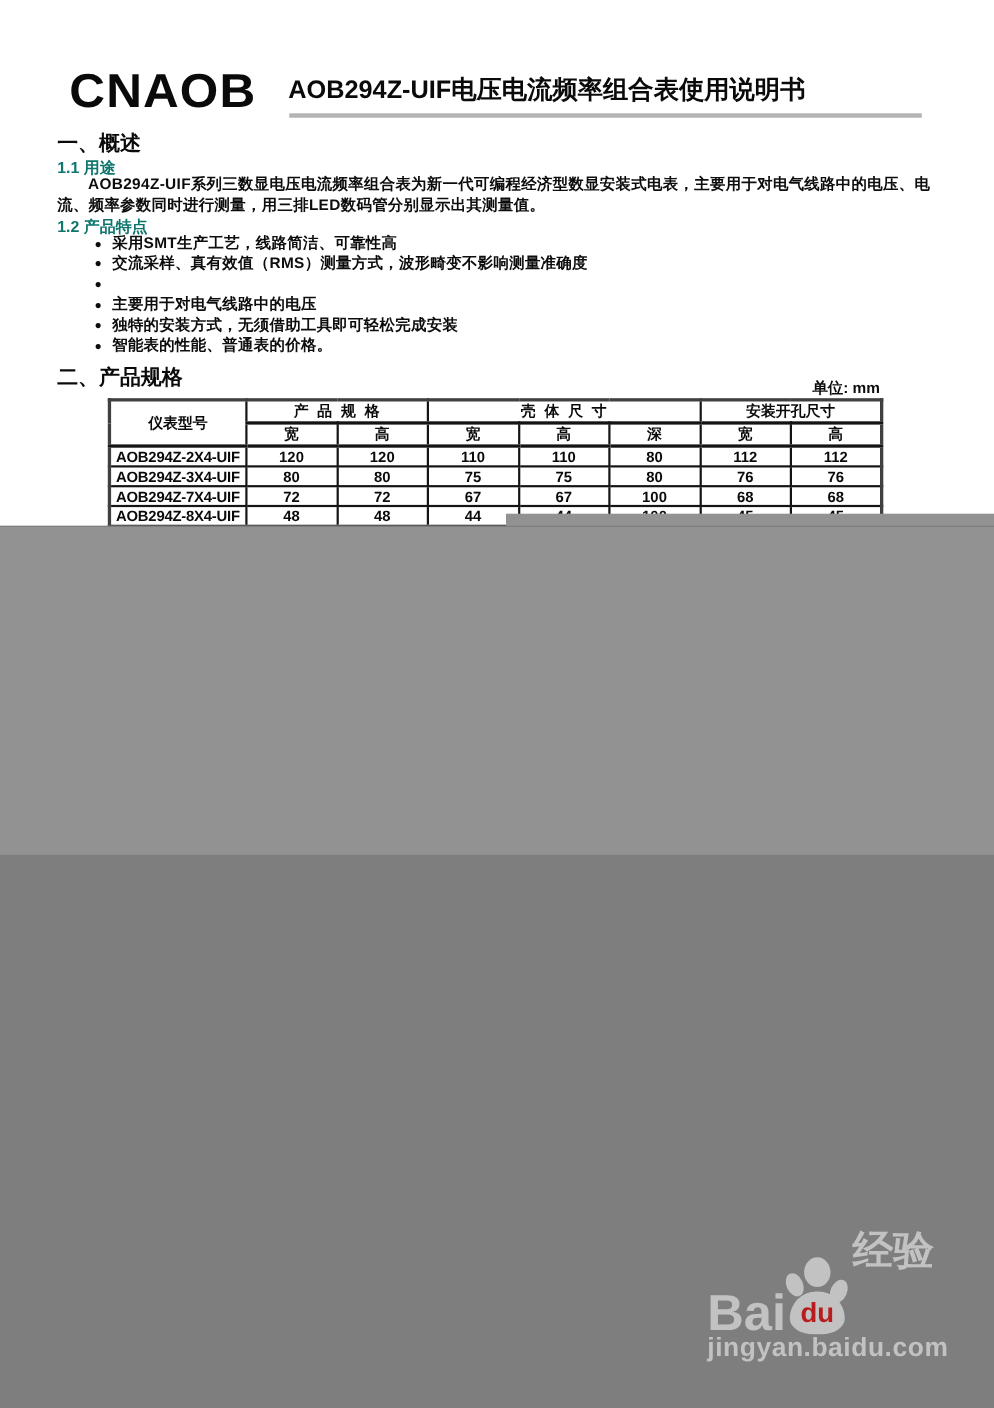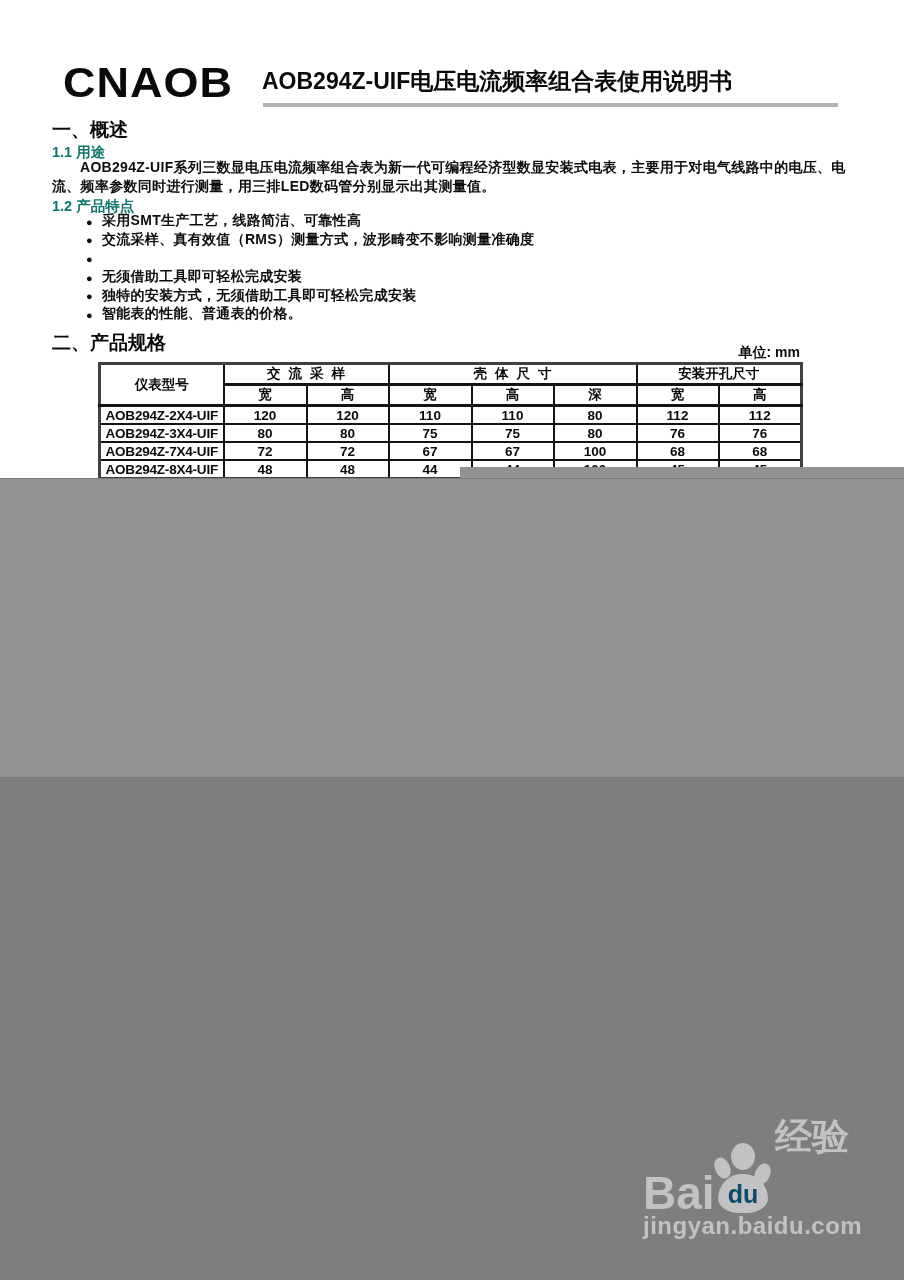--- a/index.html
+++ b/index.html
@@ -82,21 +82,21 @@
   .paw .toe{position:absolute;background:#c2c2c2;border-radius:50%;}
   .toe-left{left:4px;top:17px;width:15px;height:22px;transform:rotate(-24deg);}
   .toe-top{left:20px;top:3px;width:24px;height:27px;}
   .toe-right{left:44px;top:23px;width:15px;height:22px;transform:rotate(24deg);}
   .paw .pad{
     position:absolute;left:7px;top:34px;width:50px;height:39px;background:#c2c2c2;
     border-radius:52% 52% 46% 46% / 68% 68% 40% 40%;
     display:flex;align-items:center;justify-content:center;
   }
   .paw .pad .du{
-    color:#0c4a6e;font-size:25px;font-weight:800;letter-spacing:0px;line-height:1;
+    color:#b91c1c;font-size:25px;font-weight:800;letter-spacing:0px;line-height:1;
     position:relative;top:1px;
   }
 </style>
 </head>
 <body>
 
 <div class="abs brand">CNAOB</div>
 <div class="abs doc-title">AOB294Z-UIF电压电流频率组合表使用说明书</div>
 <div class="abs title-underline"></div>
 
@@ -117,21 +117,21 @@
   </li>
 <li>
     <span class="dot">●</span>
     <span class="txt">交流采样、真有效值（RMS）测量方式，波形畸变不影响测量准确度</span>
   </li>
     <li>
     <span class="dot">●</span>
   </li>
     <li>
     <span class="dot">●</span>
-    <span class="txt">无须借助工具即可轻松完成安装</span>
+    <span class="txt">主要用于对电气线路中的电压</span>
   </li>
     <li>
     <span class="dot">●</span>
     <span class="txt">独特的安装方式，无须借助工具即可轻松完成安装</span>
   </li>
     <li>
     <span class="dot">●</span>
     <span class="txt">智能表的性能、普通表的价格。</span>
   </li>
   </ul>
@@ -147,21 +147,21 @@
         <col style="width:82px">
         <col style="width:83px">
       <col style="width:82px">
         <col style="width:83px">
         <col style="width:82px">
         <col style="width:83px">
     </colgroup>
     <thead>
       <tr class="hrow1">
         <th rowspan="2" class="model-head">仪表型号</th>
-        <th colspan="2" class="g-wide">交流采样</th>
+        <th colspan="2" class="g-wide">产品规格</th>
         <th colspan="3" class="g-wide">壳体尺寸</th>
         <th colspan="2">安装开孔尺寸</th>
       </tr>
       <tr class="hrow2">
         <th>宽</th>
         <th>高</th>
         <th>宽</th>
         <th>高</th>
         <th>深</th>
         <th>宽</th>

